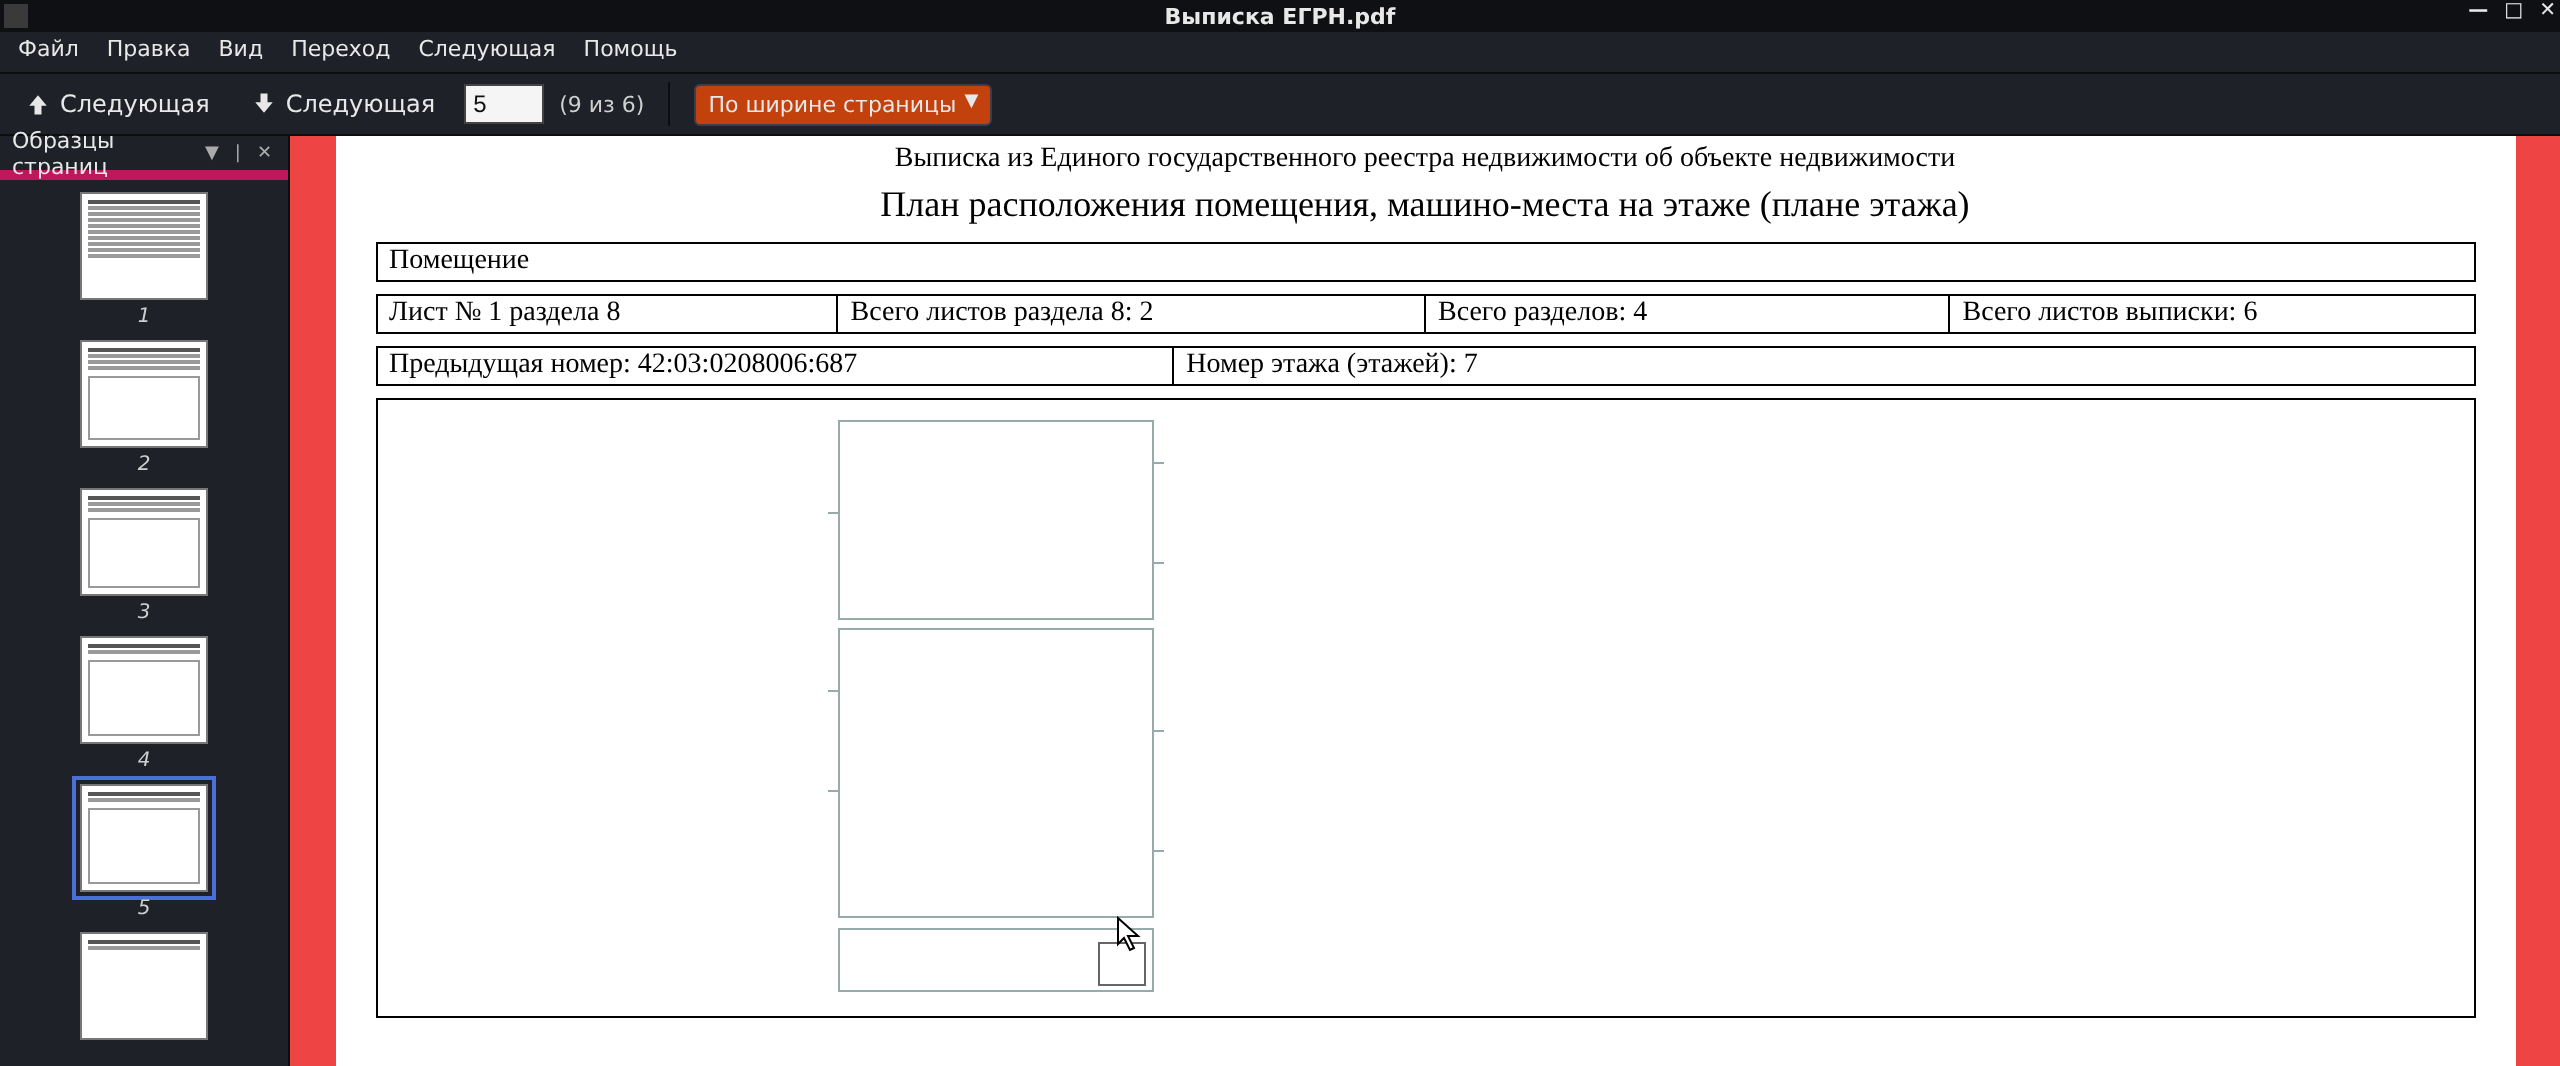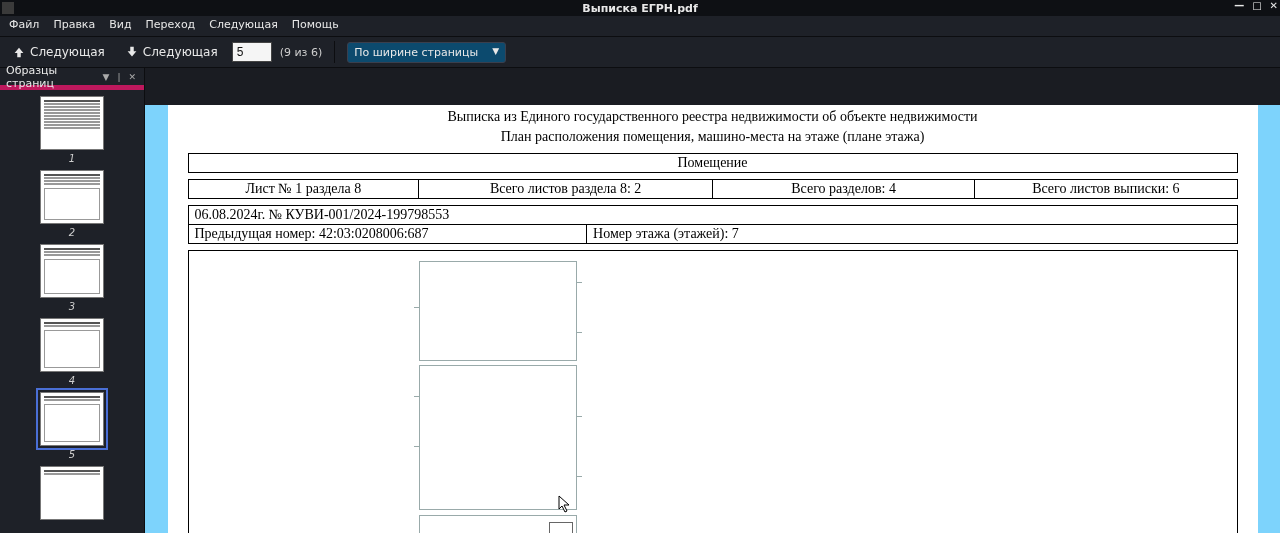--- a/index.html
+++ b/index.html
@@ -91,26 +91,26 @@
     }
     .toolbar .sep {
       width: 1px;
       height: 22px;
       background: #0c0d10;
       margin: 0 4px;
     }
     .toolbar .zoom-select {
       display: flex;
       align-items: flex-start;
-      gap: 14px;
+      gap: 4px;
       border: 1px solid #3a3f4d;
       border-radius: 3px;
       padding: 3px 6px;
       cursor: pointer;
-      background: #0c4a6e;
+      background: #c2410c;
       font-size: 11px;
     }
     .toolbar .zoom-select .chev {
       font-size: 9px;
     }
     .main {
       flex: 1;
       display: flex;
       min-height: 0;
     }
@@ -175,26 +175,25 @@
       margin-top: 2px;
     }
     .thumb-label {
       font-size: 10px;
       font-style: italic;
       color: #cfcfcf;
       margin-top: 3px;
     }
     .page-view {
       flex: 1;
-      background: #7dd3fc;
+      background: #ef4444;
       overflow: auto;
       display: flex;
       justify-content: center;
       position: relative;
-      margin-top: 37px;
     }
     .page-view::-webkit-scrollbar {
       width: 14px;
     }
     .page-view::-webkit-scrollbar-track {
       background: #2a2d34;
     }
     .page-view::-webkit-scrollbar-thumb {
       background: #4a4e5a;
       border-radius: 2px;
@@ -208,34 +207,34 @@
       padding: 0 20px 300px 20px;
       min-height: 800px;
     }
     .page .doc-title {
       text-align: center;
       font-size: 14px;
       margin-top: 4px;
     }
     .page .doc-subtitle {
       text-align: center;
-      font-size: 14px;
+      font-size: 18px;
       margin: 4px 0 8px;
     }
     .btable {
       width: 100%;
       border-collapse: collapse;
       margin-bottom: 6px;
     }
     .btable td {
       border: 1px solid #000;
       padding: 1px 6px;
       font-size: 14px;
     }
-    .btable .center { text-align: center; }
+    .btable .center { }
     .plan-area {
       border: 1px solid #000;
       height: 310px;
       position: relative;
       margin-top: 6px;
     }
     .plan-inner {
       position: absolute;
       left: 230px;
       top: 6px;
@@ -401,23 +400,20 @@
           <td class="center" style="width:22%">Лист № 1 раздела 8</td>
           <td class="center" style="width:28%">Всего листов раздела 8: 2</td>
           <td class="center" style="width:25%">Всего разделов: 4</td>
           <td class="center" style="width:25%">Всего листов выписки: 6</td>
         </tr>
       </tbody>
         </table>
 
       <table class="btable">
         <tbody>
-            <tr>
-              <td colspan="2">06.08.2024г. № КУВИ-001/2024-199798553</td>
-            </tr>
         <tr>
           <td style="width:38%">Предыдущая номер: 42:03:0208006:687</td>
           <td>Номер этажа (этажей): 7</td>
         </tr>
       </tbody>
         </table>
 
       <div class="plan-area">
         <div class="plan-inner">
           <span class="plan-label"></span>

